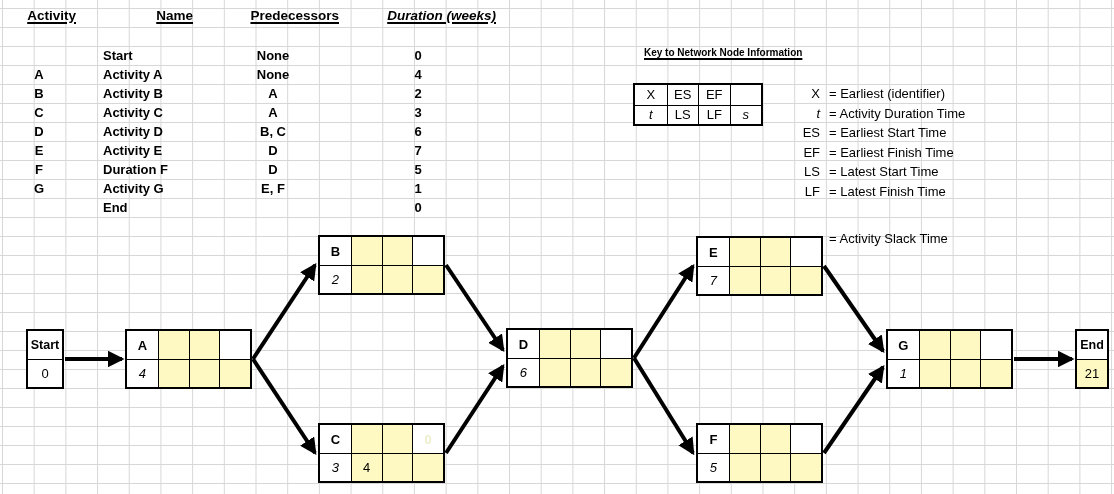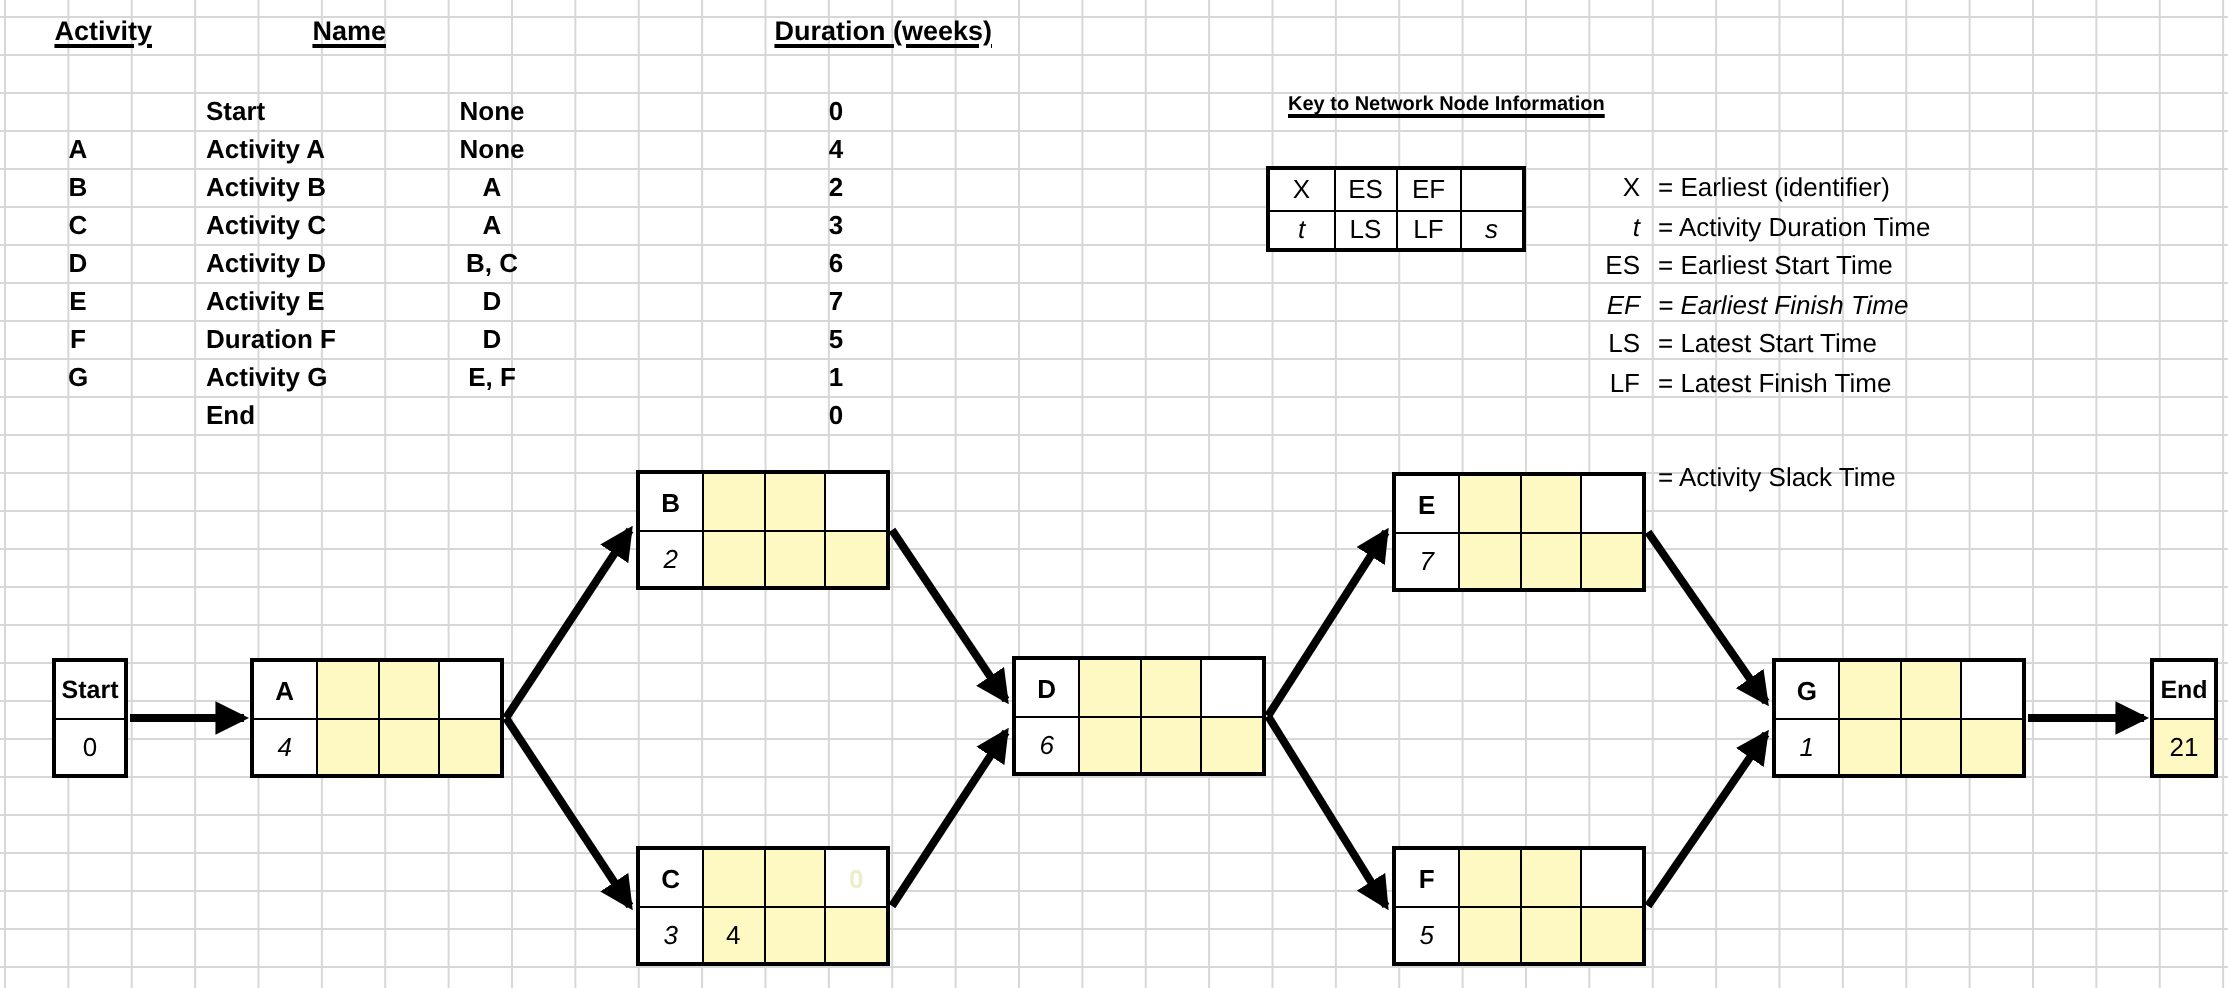--- a/index.html
+++ b/index.html
@@ -12,21 +12,21 @@
     background-size:31.7px 19px,31.7px 19px;
     background-position:2px 0,0 8px;
   }
   
   .tbl{position:absolute;inset:0;}
   .th{position:absolute;top:6px;height:19px;line-height:19px;font-weight:bold;font-size:13.5px;
       text-align:right;text-decoration:underline;text-decoration-thickness:1.5px;text-underline-offset:2px;white-space:nowrap;}
   .trow{position:absolute;left:0;width:500px;height:19px;line-height:19px;font-weight:bold;font-size:13px;}
   .c-act{position:absolute;left:8px;width:62px;text-align:center;}
   .c-name{position:absolute;left:103px;white-space:nowrap;}
-  .c-pred{position:absolute;left:174px;width:144px;text-align:center;white-space:nowrap;}
+  .c-pred{position:absolute;left:201px;width:144px;text-align:center;white-space:nowrap;}
   .c-dur{position:absolute;left:346px;width:144px;text-align:center;}
   
   .key-title{position:absolute;left:644px;top:47px;font-weight:bold;font-size:10px;
       text-decoration:underline;text-decoration-thickness:1.5px;text-underline-offset:2px;white-space:nowrap;}
   .key-box{position:absolute;left:633px;top:83px;display:grid;grid-template-columns:repeat(4,31.5px);
       grid-auto-rows:19.5px;border:2.5px solid #000;background:#fff;}
   .kcell{display:flex;align-items:center;justify-content:center;font-size:13px;
       border-left:1.5px solid #000;border-top:1.5px solid #000;}
   .kcell:nth-child(-n+4){border-top:none;}
   .kcell:nth-child(4n+1){border-left:none;}
@@ -55,21 +55,22 @@
   .tval{font-size:13px;}
 </style>
 </head>
 <body>
 
 <div class="sheet">
 
   <div class="tbl">
     <span class="th" style="left:10px;width:66px;">Activity</span>
     <span class="th" style="left:93px;width:100px;">Name</span>
-    <span class="th" style="left:352px;width:144px;">Duration (weeks)</span>
+    <span class="th" style="left:195px;width:144px;">Predecessors</span>
+    <span class="th" style="left:352px;width:144px;font-style:italic;">Duration (weeks)</span>
     <div id="table-rows">
         <div class="trow" style="top: 46px;">
           <span class="c-act"></span>
           <span class="c-name">Start</span>
           <span class="c-pred">None</span>
           <span class="c-dur">0</span>
         </div>
         <div class="trow" style="top: 65px;">
           <span class="c-act">A</span>
           <span class="c-name">Activity A</span>
@@ -130,21 +131,21 @@
         <div class="kcell"></div>
         <div class="kcell it">t</div>
         <div class="kcell">LS</div>
         <div class="kcell">LF</div>
         <div class="kcell it">s</div>
       </div>
     <div id="legend">
         <div class="lrow" style="top: 0px;"><span class="sym">X</span><span class="desc">= Earliest (identifier)</span></div>
         <div class="lrow" style="top: 19.6px;"><span class="sym it">t</span><span class="desc">= Activity Duration Time</span></div>
         <div class="lrow" style="top: 39.2px;"><span class="sym">ES</span><span class="desc">= Earliest Start Time</span></div>
-        <div class="lrow" style="top: 58.8px; font-style: italic;"><span class="sym">EF</span><span class="desc">= Earliest Finish Time</span></div>
+        <div class="lrow" style="top: 58.8px;"><span class="sym">EF</span><span class="desc">= Earliest Finish Time</span></div>
         <div class="lrow" style="top: 78.4px;"><span class="sym">LS</span><span class="desc">= Latest Start Time</span></div>
         <div class="lrow" style="top: 98px;"><span class="sym">LF</span><span class="desc">= Latest Finish Time</span></div>
         <div class="lrow" style="top: 113px; margin-top: 32px;"><span class="sym it">s</span><span class="desc">= Activity Slack Time</span></div>
       </div>
   </div>
 
   <svg id="arrows" width="1114" height="494">
     <defs>
       <marker id="ah" viewBox="0 0 10 10" refX="8.5" refY="5" markerWidth="4.2" markerHeight="4.2" orient="auto" markerUnits="strokeWidth">
         <path d="M0,0 L10,5 L0,10 z" fill="#000"></path>

